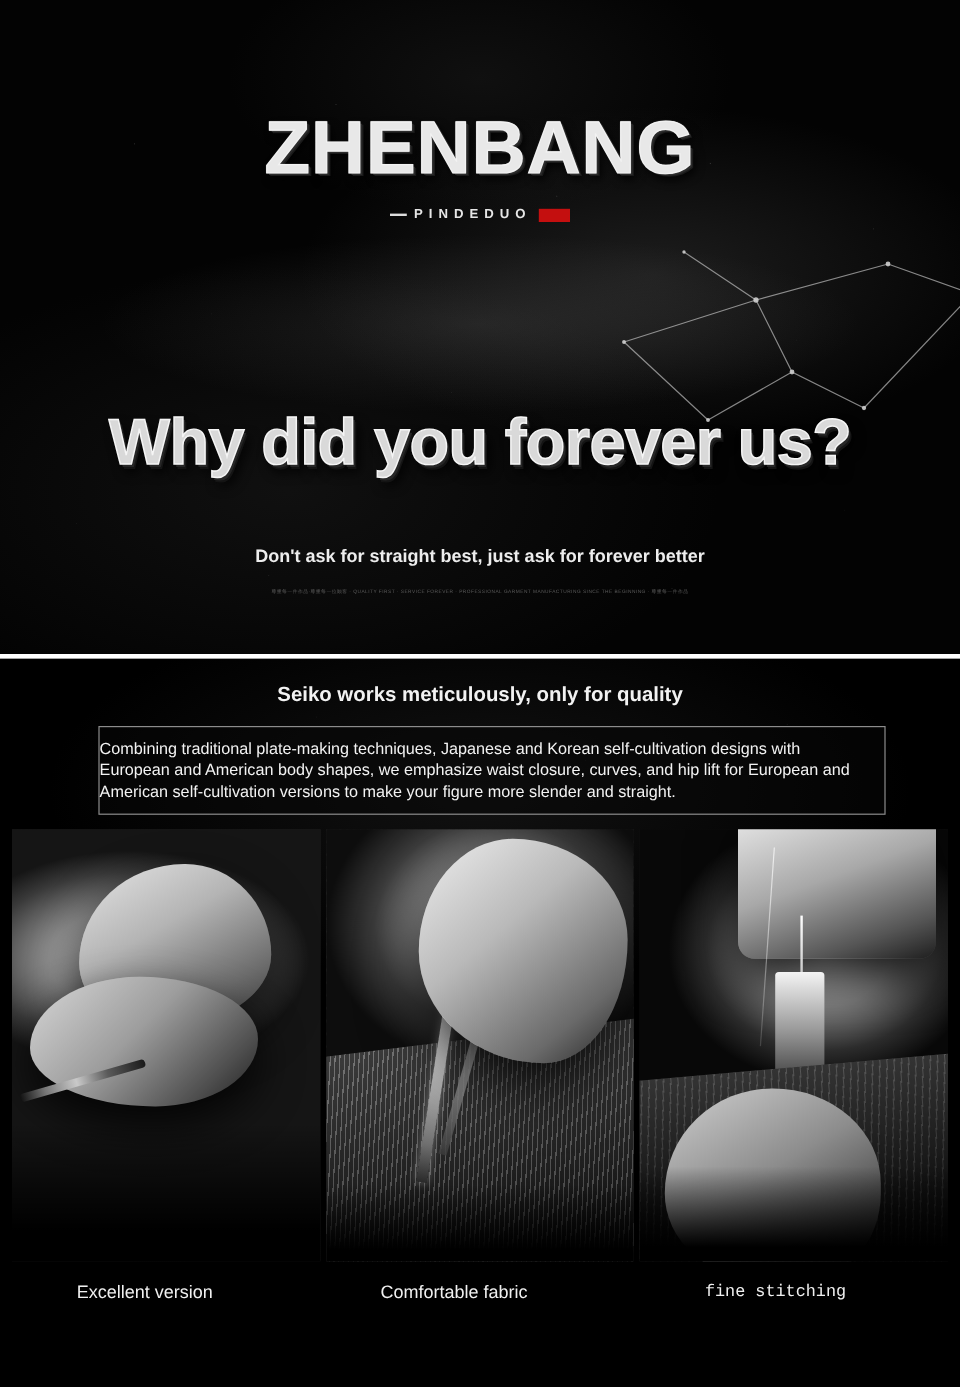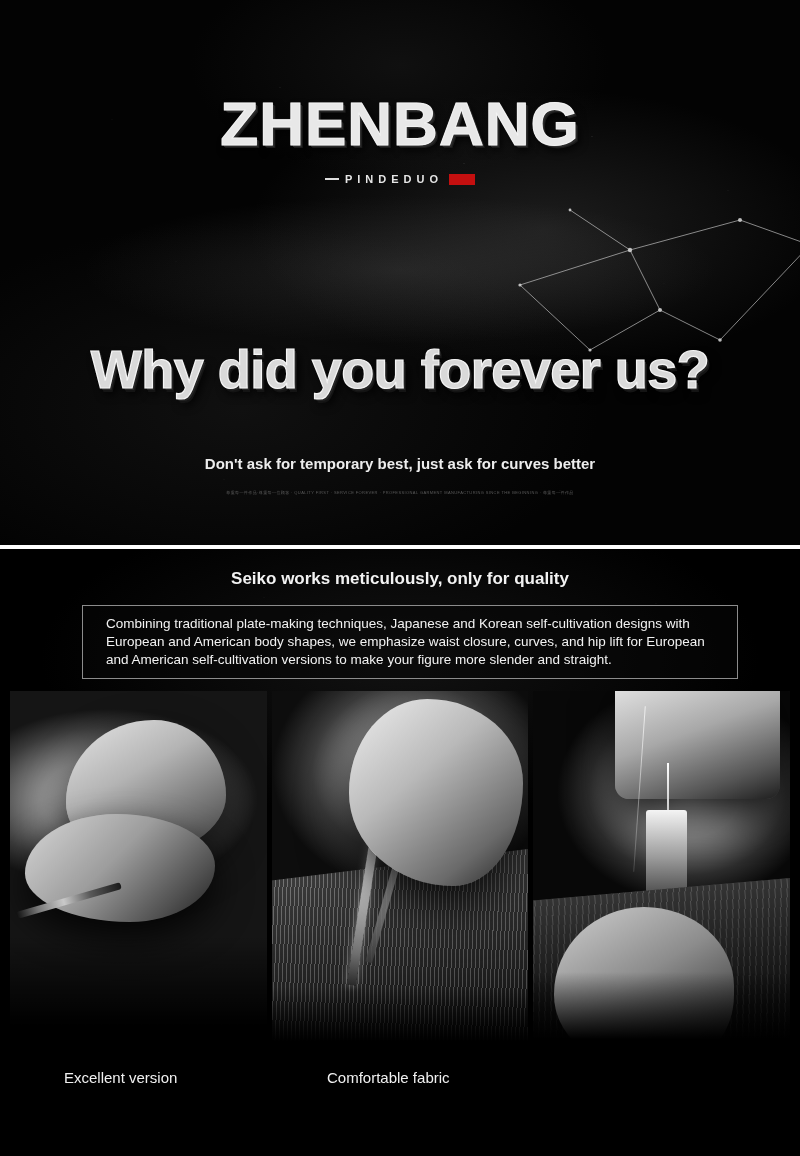--- a/index.html
+++ b/index.html
@@ -175,21 +175,21 @@
     padding-top: 20px;
     font-size: 17px;
     font-weight: 600;
     color: #f2f2f2;
   }
 
   .desc-box {
     position: relative;
     margin: 16px 62px 0 82px;
     border: 1px solid #8c8c8c;
-    padding: 9px 12px 10px 23px;
+    padding: 9px 12px 10px 0;
     background: rgba(8,8,8,.55);
   }
   .desc-text {
     font-size: 13.5px;
     line-height: 1.32;
     color: #f2f2f2;
     font-weight: 500;
   }
 
   .photo-row {
@@ -390,21 +390,21 @@
 
     <div class="brand-sub">
       <div class="brand-sub-inner">
         <span class="brand-sub-dash"></span>
         <span class="brand-sub-text">PINDEDUO</span>
         <span class="brand-sub-block"></span>
       </div>
     </div>
 
     <h2 class="headline">Why did you forever us?</h2>
-    <p class="subline">Don't ask for temporary best, just ask for curves better</p>
+    <p class="subline">Don't ask for straight best, just ask for forever better</p>
     <p class="microline">尊重每一件作品·尊重每一位顾客 · QUALITY FIRST · SERVICE FOREVER · PROFESSIONAL GARMENT MANUFACTURING SINCE THE BEGINNING · 尊重每一件作品</p>
   </section>
 
   <div class="divider"></div>
 
   <section class="lower">
     <div class="lower-noise"></div>
 
     <h3 class="section-title">Seiko works meticulously, only for quality</h3>
 
@@ -437,16 +437,17 @@
         <div class="ph3-cloth"></div>
         <div class="ph3-hand"></div>
         <div class="ph3-dark"></div>
       </div>
 
     </div>
 
     <div class="caption-row">
       <div class="caption">Excellent version</div>
       <div class="caption c2">Comfortable fabric</div>
+      <div class="caption mono">fine stitching</div>
     </div>
   </section>
 
 </div>
 
 </body></html>

